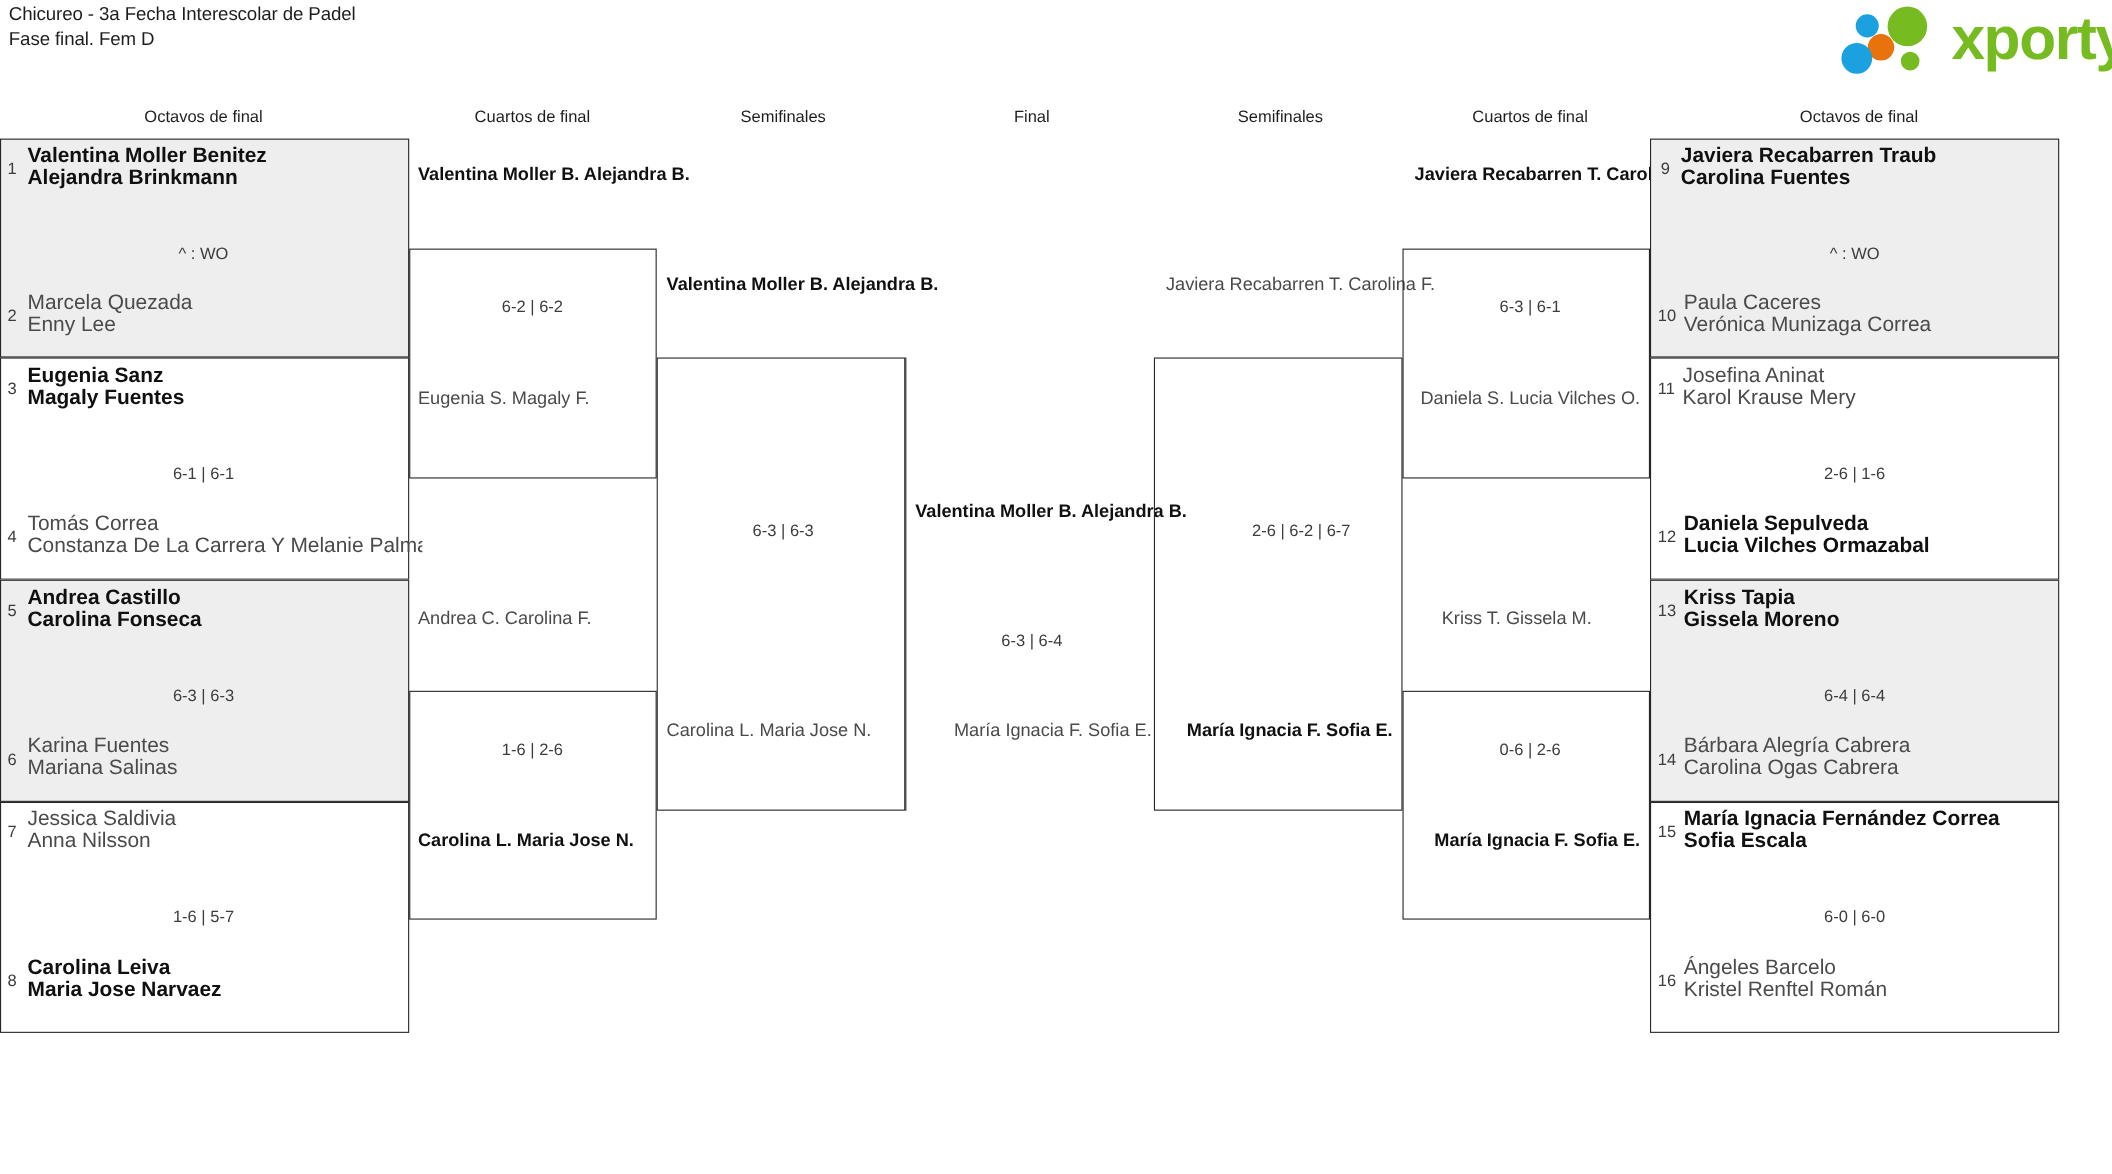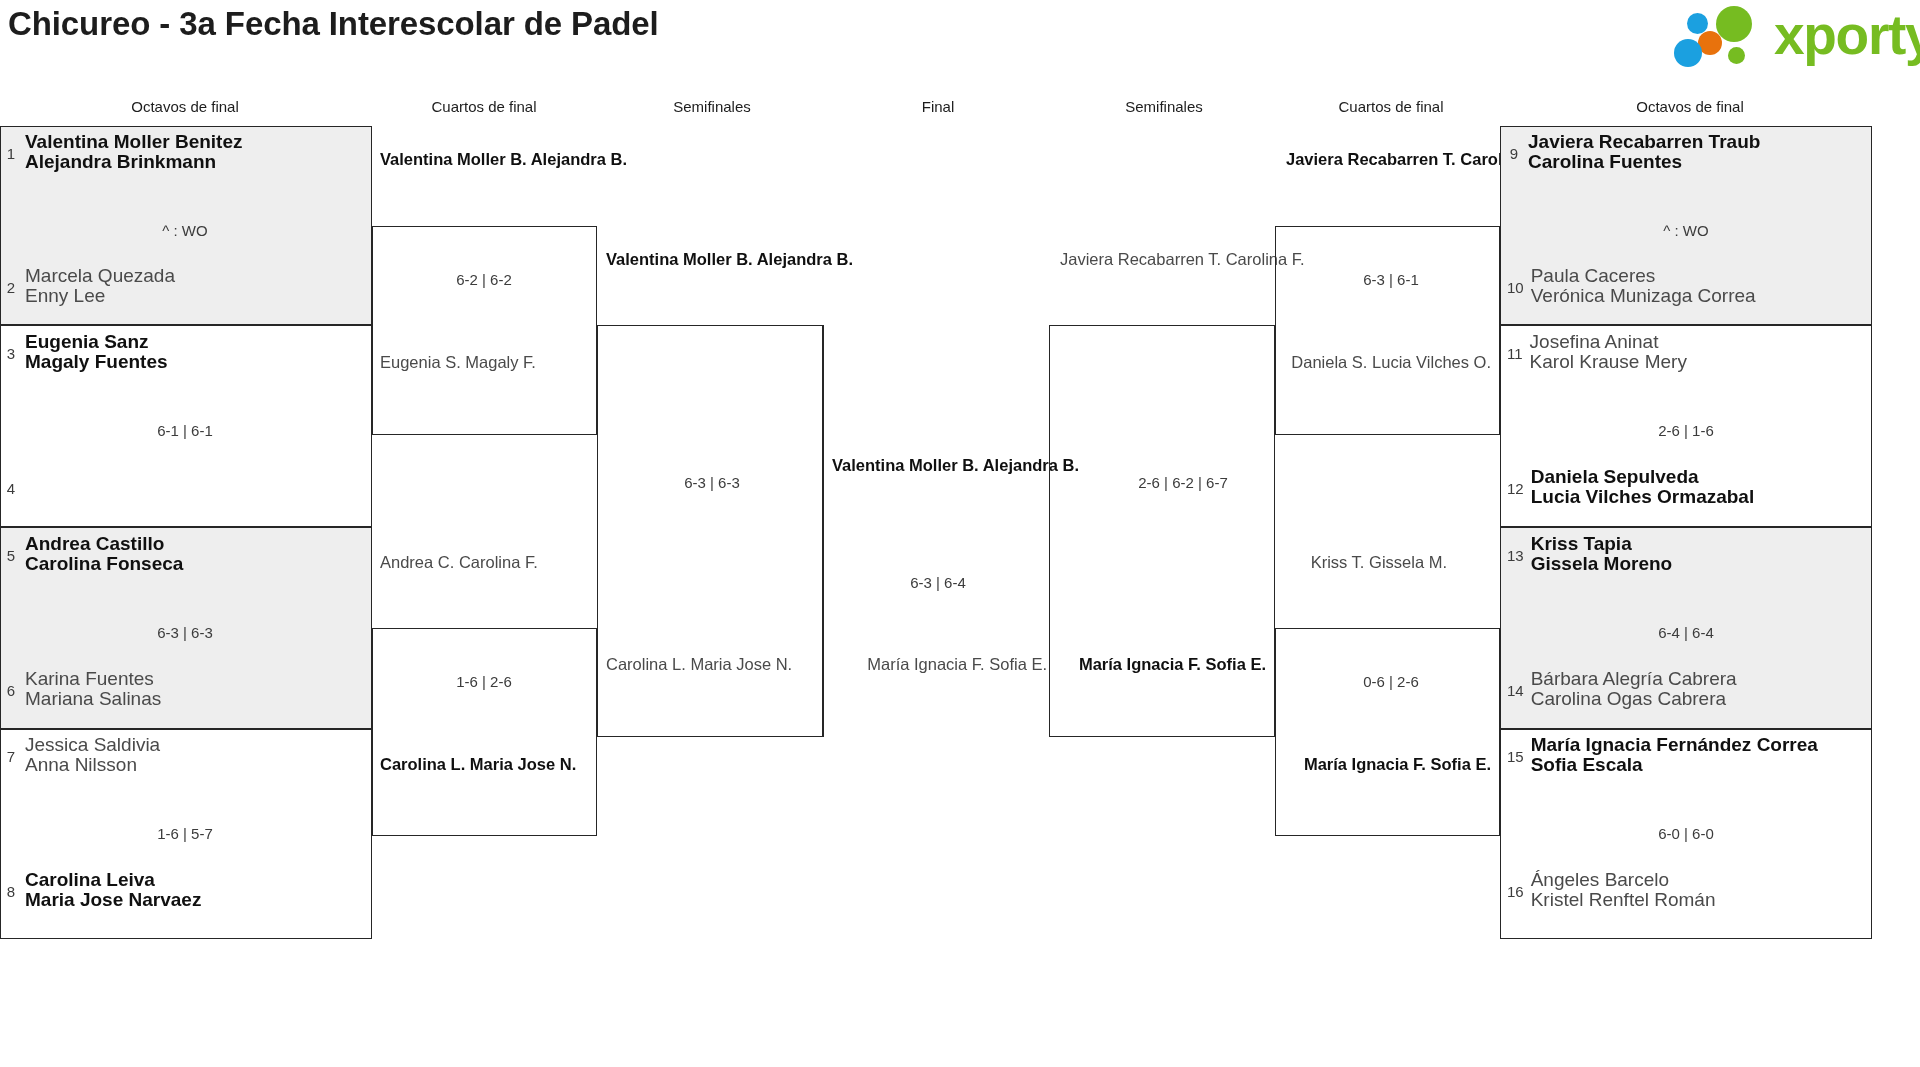--- a/index.html
+++ b/index.html
@@ -14,22 +14,22 @@
   #root { position: relative; width: 1920px; height: 1067px; }
 
   
   .title-block {
     position: absolute;
     left: 8px;
     top: 2px;
     line-height: 1.34;
   }
   .title-line {
-    font-size: 33px;
-    font-weight: 700;
+    font-size: 17px;
+    font-weight: 400;
     color: #1d1d1d;
     white-space: nowrap;
     letter-spacing: -0.1px;
   }
 
   .logo {
     position: absolute;
     right: 10px;
     top: 4px;
     width: 240px;
@@ -115,20 +115,21 @@
     transform: translateX(-50%);
   }
 </style>
 </head>
 <body>
 
 <div id="root">
 
   <div class="title-block">
     <div class="title-line">Chicureo - 3a Fecha Interescolar de Padel</div>
+    <div class="title-line">Fase final. Fem D</div>
   </div>
 
   <div class="logo">
     <div class="logo-dots">
       <span class="dot dot-a"></span>
       <span class="dot dot-b"></span>
       <span class="dot dot-c"></span>
       <span class="dot dot-d"></span>
       <span class="dot dot-e"></span>
     </div>
@@ -167,20 +168,24 @@
   <div class="entry" style="left:4px; top:332px;">
     <span class="seed">3</span>
     <span class="names win">
       <span class="nm">Eugenia Sanz</span>
       <span class="nm">Magaly Fuentes</span>
     </span>
   </div>
   <div class="score" style="left:185px; top:422px;">6-1 | 6-1</div>
   <div class="entry" style="left:4px; top:467px; overflow:hidden; width:380px;">
     <span class="seed">4</span>
+    <span class="names">
+      <span class="nm">Tomás Correa</span>
+      <span class="nm">Constanza De La Carrera Y Melanie Palma</span>
+    </span>
   </div>
 
   <div class="entry" style="left:4px; top:534px;">
     <span class="seed">5</span>
     <span class="names win">
       <span class="nm">Andrea Castillo</span>
       <span class="nm">Carolina Fonseca</span>
     </span>
   </div>
   <div class="score" style="left:185px; top:624px;">6-3 | 6-3</div>

